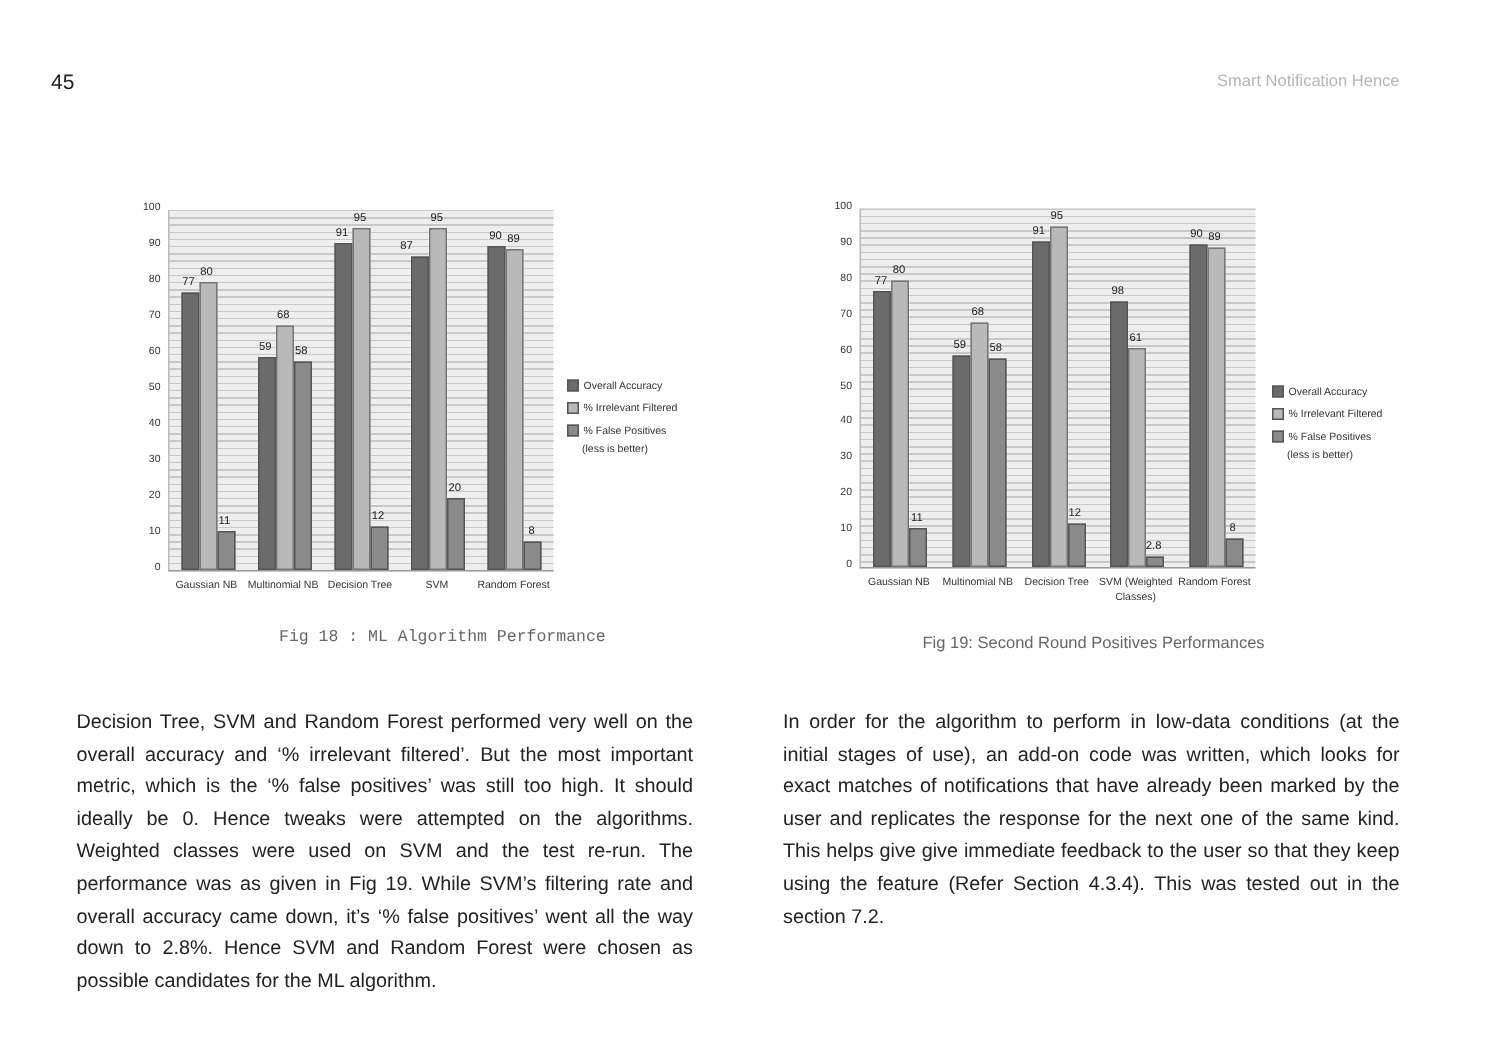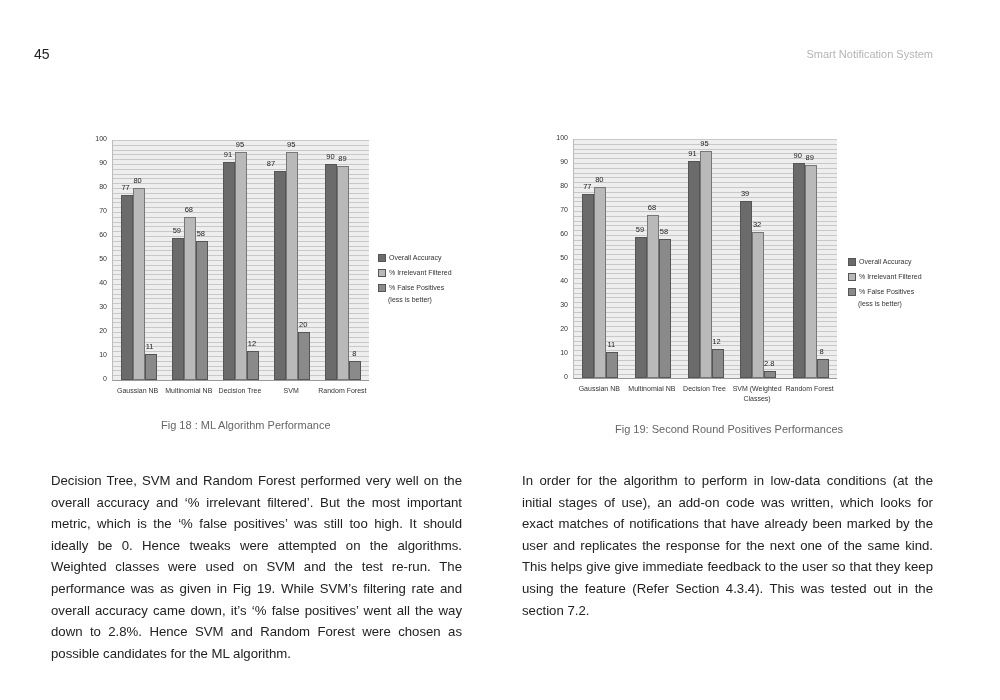--- a/index.html
+++ b/index.html
@@ -20,21 +20,21 @@
   .vlabel { position:absolute; font-size:7.5px; color:#222; text-align:center; width:30px; }
   .legend { position:absolute; font-size:7px; color:#333; line-height:15px; }
   .legend .sw { display:inline-block; width:6px; height:6px; border:1px solid #555; margin-right:3px; vertical-align:middle; }
   .caption { position:absolute; font-size:11px; color:#666; }
   .para { position:absolute; font-size:13.2px; line-height:21.6px; color:#222; text-align:justify; }
 </style>
 </head>
 <body>
 
 <div class="page-num">45</div>
-<div class="running-head">Smart Notification System</div>
+<div class="running-head">Smart Notification Hence</div>
 
 <div class="chart" id="chart0" style="left:0;top:0;width:500px;height:420px;">
     <div class="plot" style="left: 112px; top: 140px; width: 256px; height: 240px;">
       <div class="bar s0" style="left: 7.6px; width: 12px; height: 184.8px;"></div>
       <div class="bar s1" style="left: 19.6px; width: 12px; height: 192px;"></div>
       <div class="bar s2" style="left: 31.6px; width: 12px; height: 26.4px;"></div>
       <div class="bar s0" style="left: 58.8px; width: 12px; height: 141.6px;"></div>
       <div class="bar s1" style="left: 70.8px; width: 12px; height: 163.2px;"></div>
       <div class="bar s2" style="left: 82.8px; width: 12px; height: 139.2px;"></div>
       <div class="bar s0" style="left: 110px; width: 12px; height: 218.4px;"></div>
@@ -78,21 +78,21 @@
     <div class="vlabel" style="left: 327.4px; top: 154.4px;">89</div>
     <div class="vlabel" style="left: 339.4px; top: 348.8px;">8</div>
     <div class="xlabel" style="left: 314.8px; top: 386px; width: 55.2px;">Random Forest</div>
     <div class="legend" style="left: 378px; top: 250px;">
       <div style="line-height: 15px;"><span class="sw" style="background: rgb(107, 107, 107);"></span><span>Overall Accuracy</span></div>
       <div style="line-height: 15px;"><span class="sw" style="background: rgb(185, 185, 185);"></span><span>% Irrelevant Filtered</span></div>
       <div style="line-height: 15px;"><span class="sw" style="background: rgb(138, 138, 138);"></span><span>% False Positives</span></div>
       <div style="padding-left: 10px; line-height: 9px;">(less is better)</div>
     </div>
   </div>
-<div class="caption" style="left:161px;top:419px;">Fig 18 : ML Algorithm Performance</div>
+<div class="caption" style="left:186px;top:419px;font-family:Liberation Mono, monospace;">Fig 18 : ML Algorithm Performance</div>
 
 <div class="chart" id="chart1" style="left:0;top:0;width:1000px;height:430px;">
     <div class="plot" style="left: 573px; top: 139px; width: 263px; height: 239px;">
       <div class="bar s0" style="left: 8.3px; width: 12px; height: 184.03px;"></div>
       <div class="bar s1" style="left: 20.3px; width: 12px; height: 191.2px;"></div>
       <div class="bar s2" style="left: 32.3px; width: 12px; height: 26.29px;"></div>
       <div class="bar s0" style="left: 60.9px; width: 12px; height: 141.01px;"></div>
       <div class="bar s1" style="left: 72.9px; width: 12px; height: 162.52px;"></div>
       <div class="bar s2" style="left: 84.9px; width: 12px; height: 138.62px;"></div>
       <div class="bar s0" style="left: 113.5px; width: 12px; height: 217.49px;"></div>
@@ -121,22 +121,22 @@
     <div class="vlabel" style="left: 596.3px; top: 339.71px;">11</div>
     <div class="xlabel" style="left: 571px; top: 384px; width: 56.6px;">Gaussian NB</div>
     <div class="vlabel" style="left: 624.9px; top: 224.99px;">59</div>
     <div class="vlabel" style="left: 636.9px; top: 203.48px;">68</div>
     <div class="vlabel" style="left: 648.9px; top: 227.38px;">58</div>
     <div class="xlabel" style="left: 623.6px; top: 384px; width: 56.6px;">Multinomial NB</div>
     <div class="vlabel" style="left: 677.5px; top: 148.51px;">91</div>
     <div class="vlabel" style="left: 689.5px; top: 138.95px;">95</div>
     <div class="vlabel" style="left: 701.5px; top: 337.32px;">12</div>
     <div class="xlabel" style="left: 676.2px; top: 384px; width: 56.6px;">Decision Tree</div>
-    <div class="vlabel" style="left: 730.1px; top: 189.14px;">39</div>
-    <div class="vlabel" style="left: 742.1px; top: 220.21px;">32</div>
+    <div class="vlabel" style="left: 730.1px; top: 189.14px;">98</div>
+    <div class="vlabel" style="left: 742.1px; top: 220.21px;">61</div>
     <div class="vlabel" style="left: 754.1px; top: 359.308px; text-align: center;">2.8</div>
     <div class="xlabel" style="left: 728.8px; top: 384px; width: 56.6px;">SVM (Weighted Classes)</div>
     <div class="vlabel" style="left: 782.7px; top: 150.9px;">90</div>
     <div class="vlabel" style="left: 794.7px; top: 153.29px;">89</div>
     <div class="vlabel" style="left: 806.7px; top: 346.88px;">8</div>
     <div class="xlabel" style="left: 781.4px; top: 384px; width: 56.6px;">Random Forest</div>
     <div class="legend" style="left: 848px; top: 254px;">
       <div style="line-height: 15px;"><span class="sw" style="background: rgb(107, 107, 107);"></span><span>Overall Accuracy</span></div>
       <div style="line-height: 15px;"><span class="sw" style="background: rgb(185, 185, 185);"></span><span>% Irrelevant Filtered</span></div>
       <div style="line-height: 15px;"><span class="sw" style="background: rgb(138, 138, 138);"></span><span>% False Positives</span></div>

